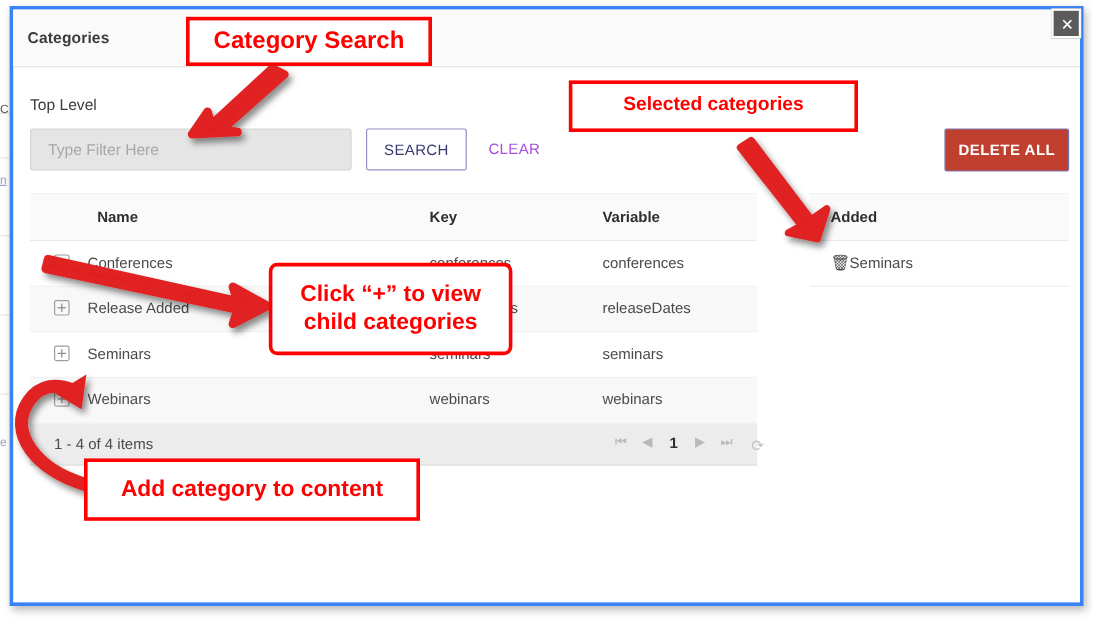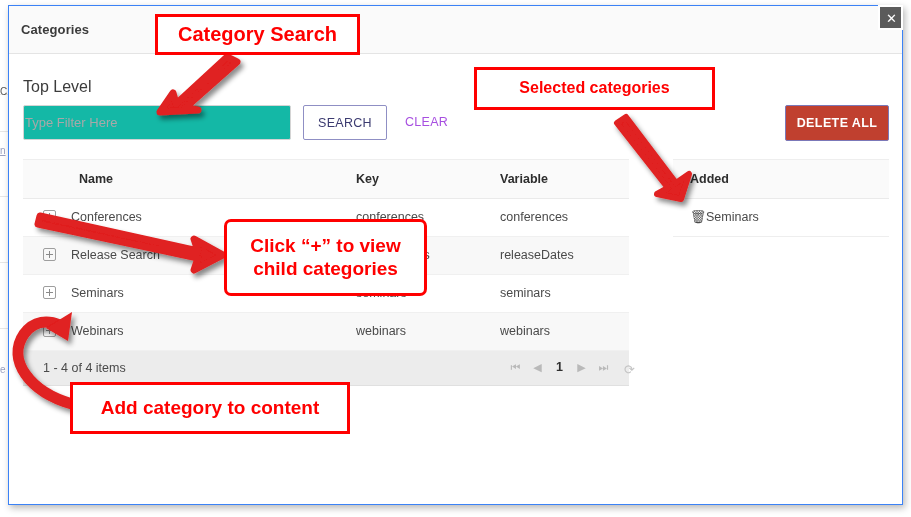--- a/index.html
+++ b/index.html
@@ -39,21 +39,21 @@
   }
 
   
   #dialog {
     position: absolute;
     left: 8px;
     top: 5px;
     width: 895px;
     height: 500px;
     background: #ffffff;
-    border: 1px solid #3b82f6;
+    border: 3px solid #3b82f6;
     box-sizing: border-box;
     box-shadow: 2px 3px 7px rgba(0,0,0,0.28);
   }
 
   
   #dialog-header {
     height: 48px;
     background: #fafafa;
     border-bottom: 1px solid #e4e4e4;
     box-sizing: border-box;
@@ -88,37 +88,37 @@
   
   #dialog-body {
     position: relative;
     height: 451px;
   }
 
   #top-level-label {
     position: absolute;
     left: 14px;
     top: 24px;
-    font-size: 16px;
+    font-size: 13px;
     color: #3c3c3c;
   }
 
   #filter-input {
     position: absolute;
     left: 14px;
     top: 51px;
     width: 268px;
     height: 35px;
     box-sizing: border-box;
     border: 1px solid #d4d4d4;
     border-radius: 2px;
-    background: #14b8a6;
+    background: #e5e5e5;
     font-size: 13px;
     color: #3c3c3c;
-    padding: 0 1px;
+    padding: 0 14px;
     font-family: "Liberation Sans", sans-serif;
     outline: none;
   }
   #filter-input::placeholder { color: #a8a8a8; }
 
   #search-button {
     position: absolute;
     left: 294px;
     top: 51px;
     width: 84px;
@@ -398,21 +398,21 @@
 
       <div class="tbl-row">
         <div class="expand-icon"></div>
         <div class="cell c-name">Conferences</div>
         <div class="cell c-key">conferences</div>
         <div class="cell c-var">conferences</div>
       </div>
 
       <div class="tbl-row alt">
         <div class="expand-icon"></div>
-        <div class="cell c-name">Release Search</div>
+        <div class="cell c-name">Release Added</div>
         <div class="cell c-key">releaseDates</div>
         <div class="cell c-var">releaseDates</div>
       </div>
 
       <div class="tbl-row">
         <div class="expand-icon"></div>
         <div class="cell c-name">Seminars</div>
         <div class="cell c-key">seminars</div>
         <div class="cell c-var">seminars</div>
       </div>

